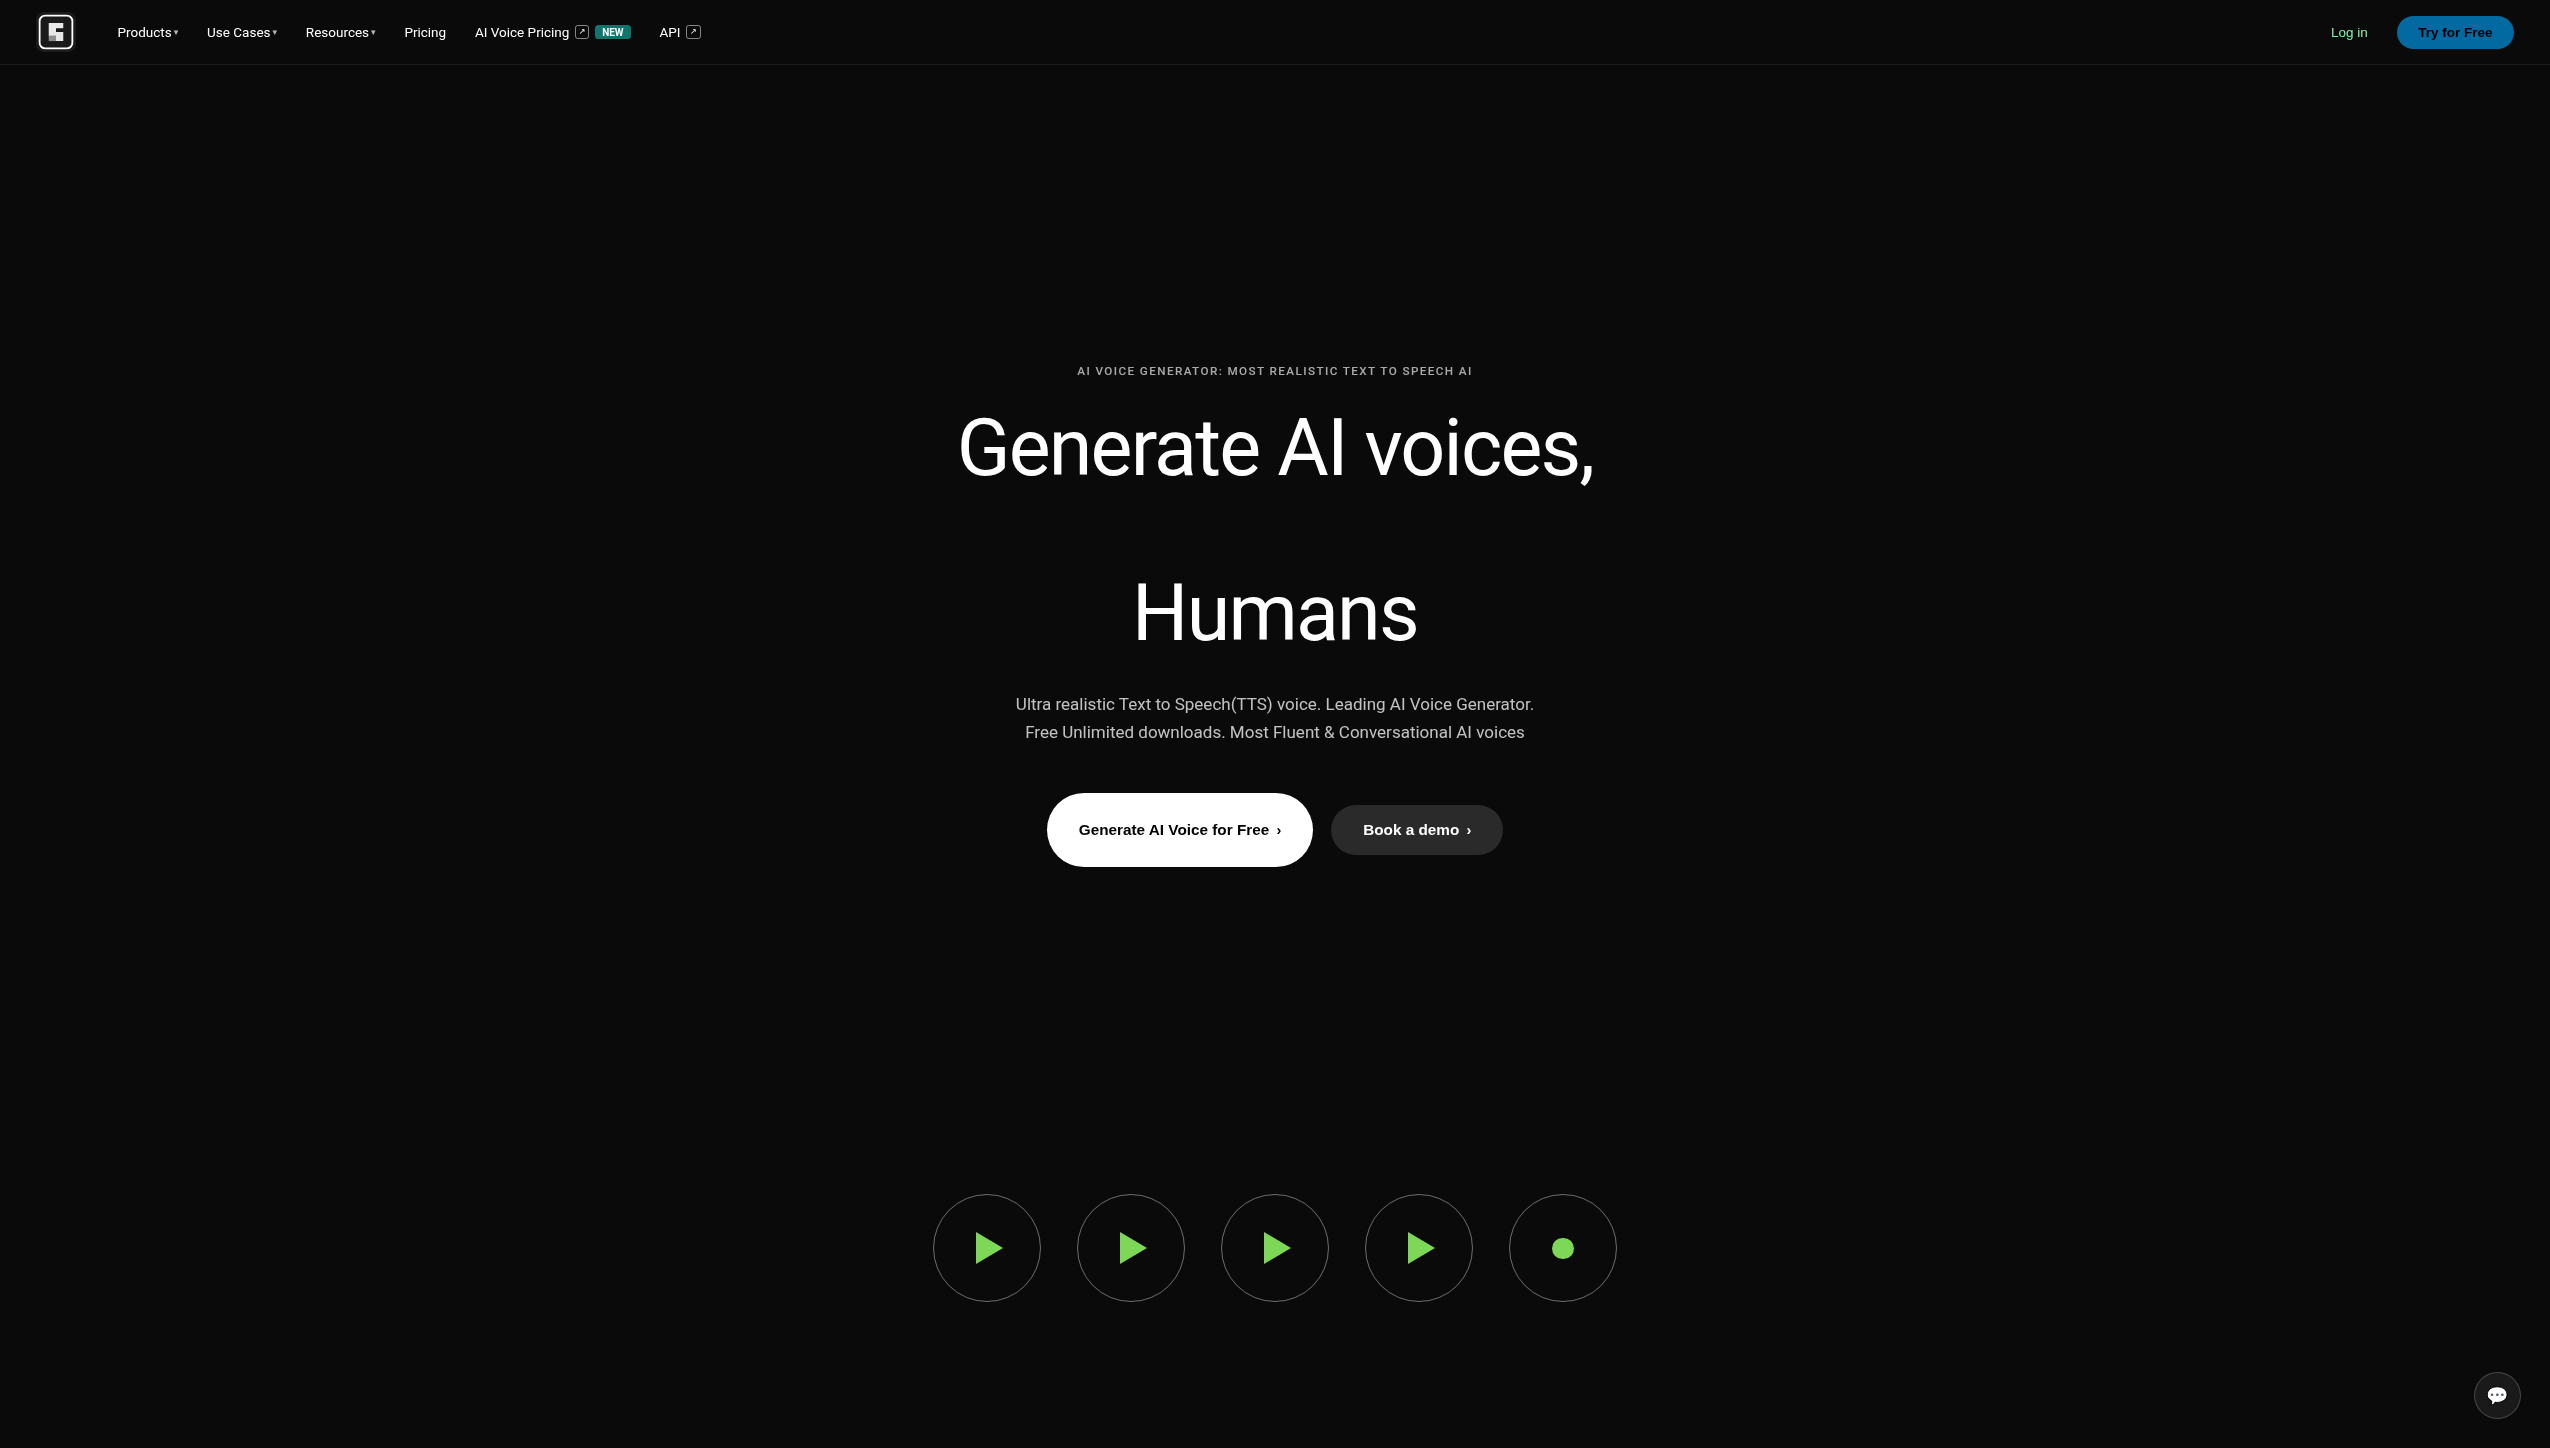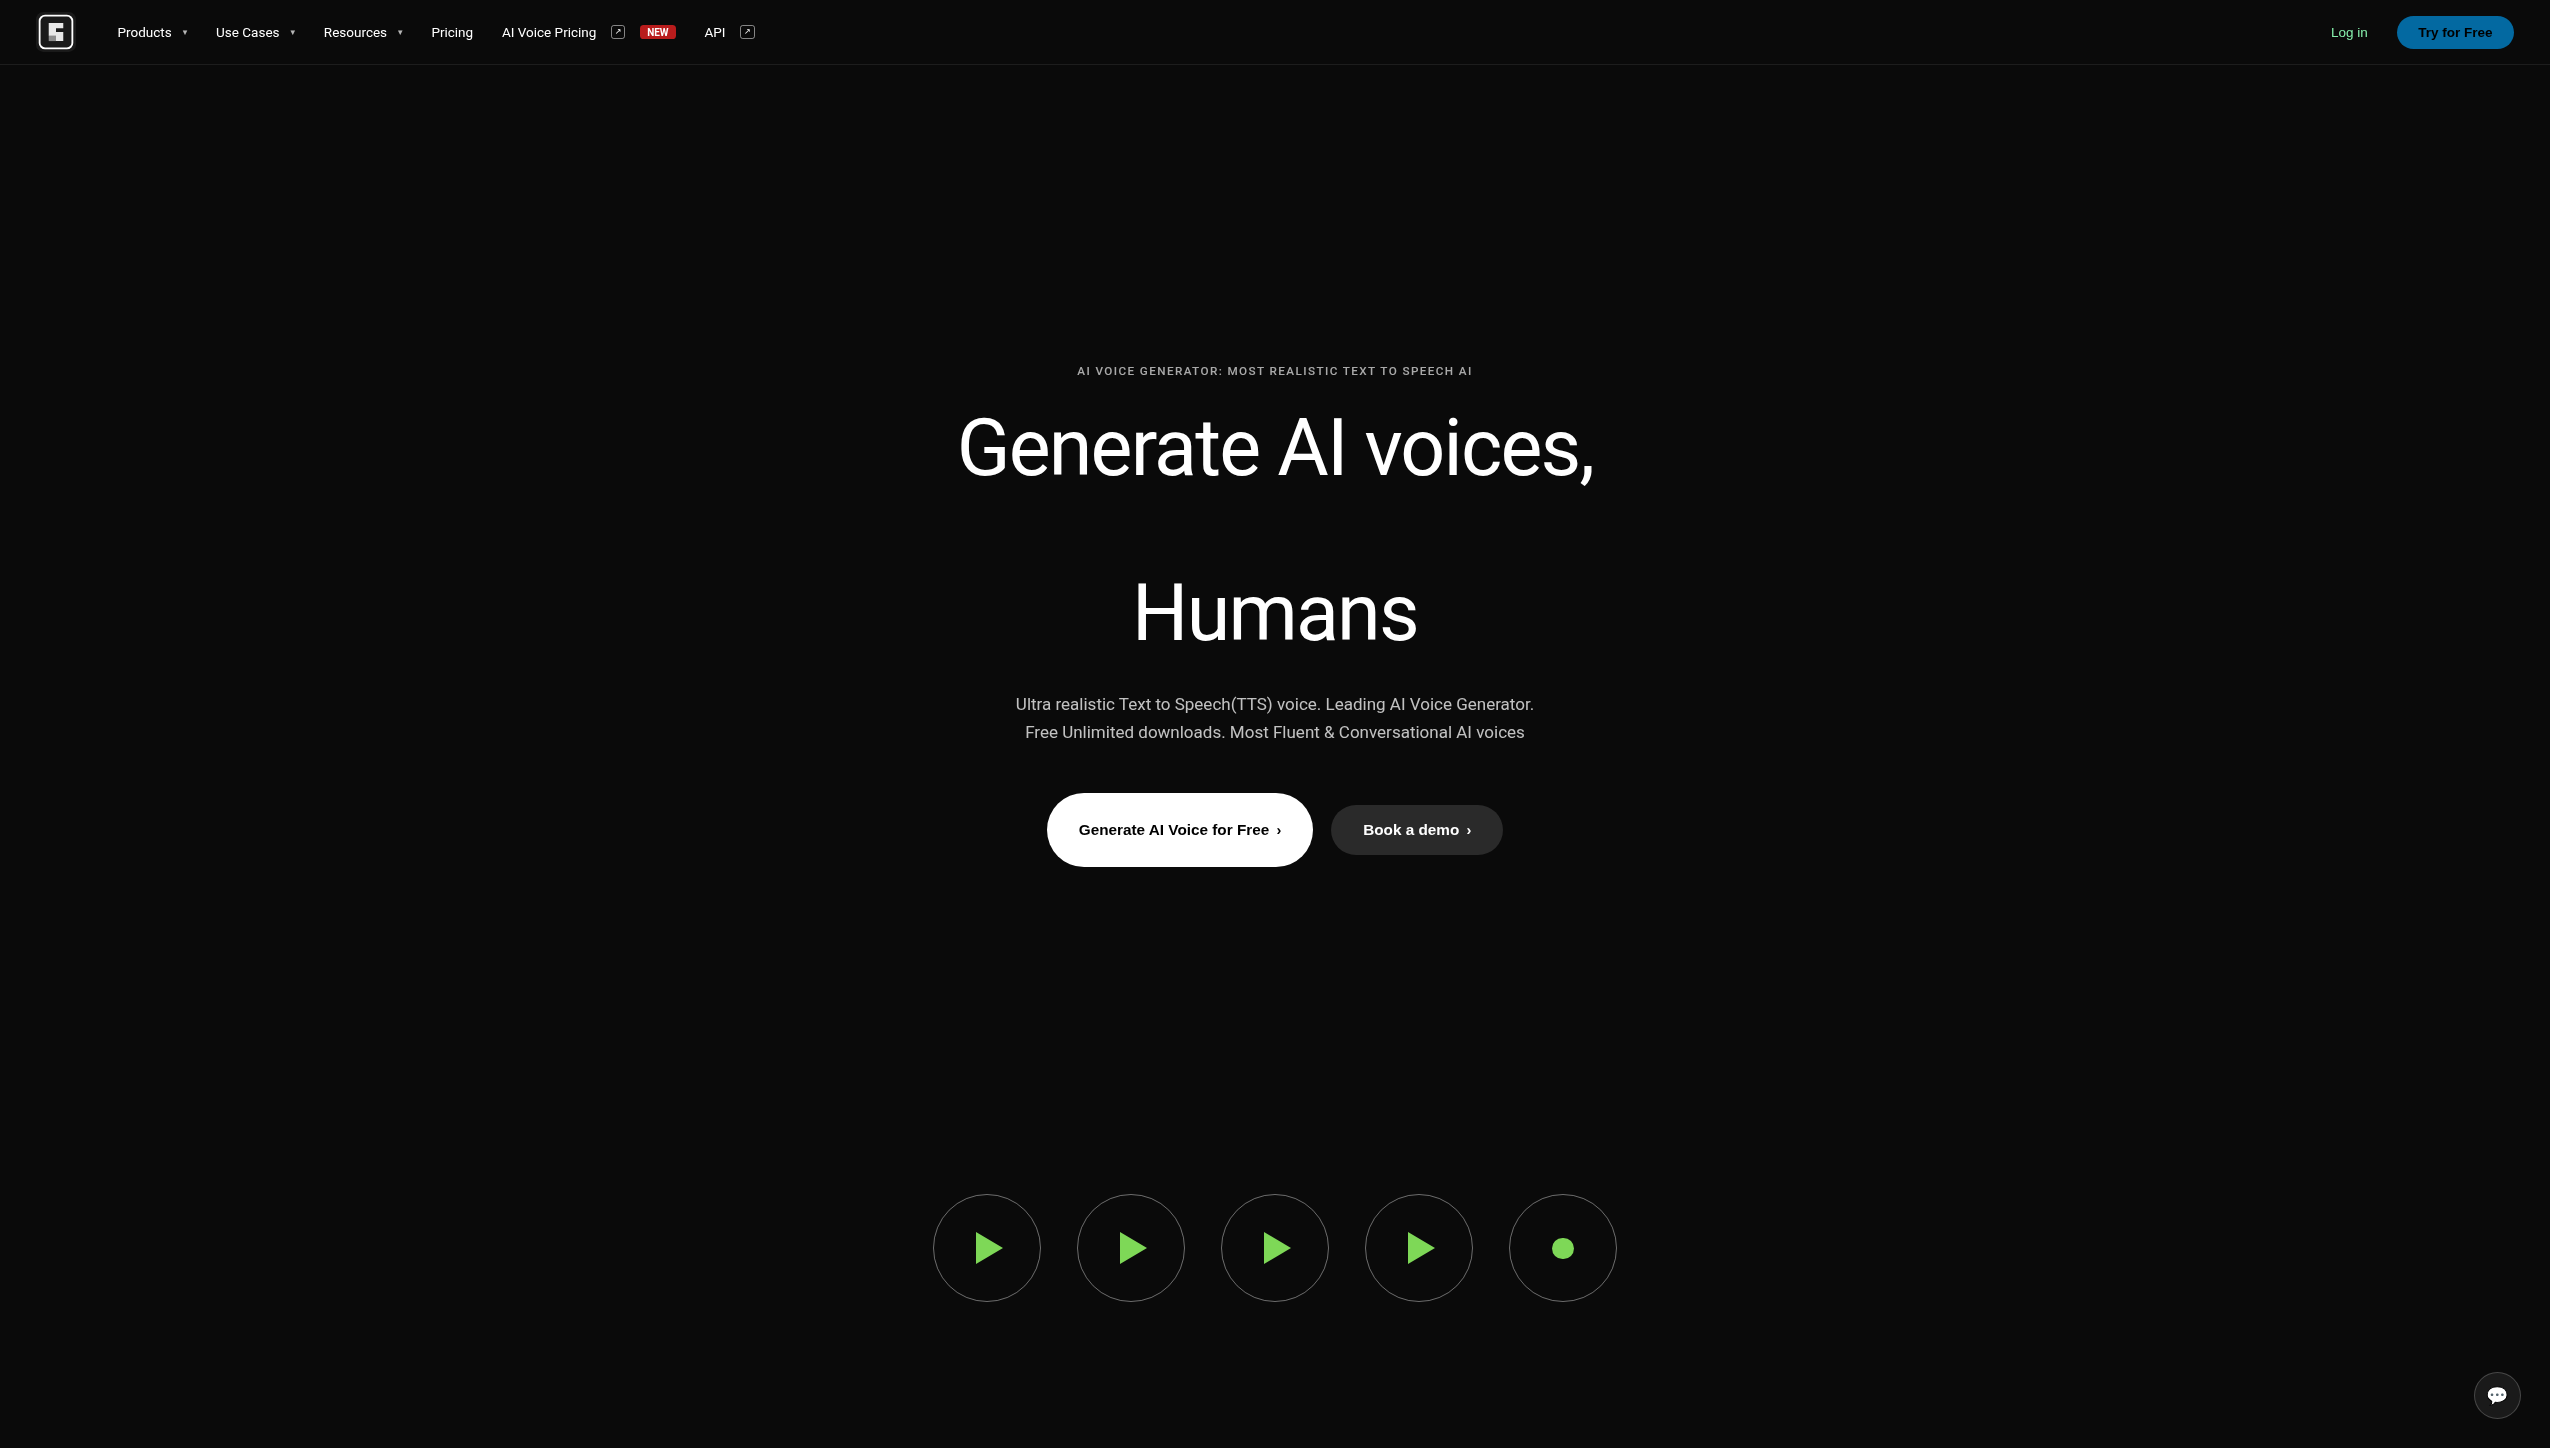--- a/index.html
+++ b/index.html
@@ -51,36 +51,36 @@
 
     .nav-items {
       display: flex;
       align-items: center;
       gap: 3.6px;
     }
 
     .nav-item {
       display: flex;
       align-items: center;
-      gap: 11px;
+      gap: 2px;
       padding: 7.2px 12.6px;
       color: #ffffff;
       font-size: 13.5px;
       cursor: pointer;
       border-radius: 5.4px;
       white-space: nowrap;
     }
 
     .nav-item .chevron {
       font-size: 9px;
       opacity: 0.7;
     }
 
     .nav-badge {
-      background: #b91c1c;
+      background: #0f766e;
       color: white;
       font-size: 10px;
       font-weight: 700;
       padding: 1.8px 7.2px;
       border-radius: 3.6px;
       margin-left: 3.6px;
     }
 
     .nav-external {
       display: inline-flex;

